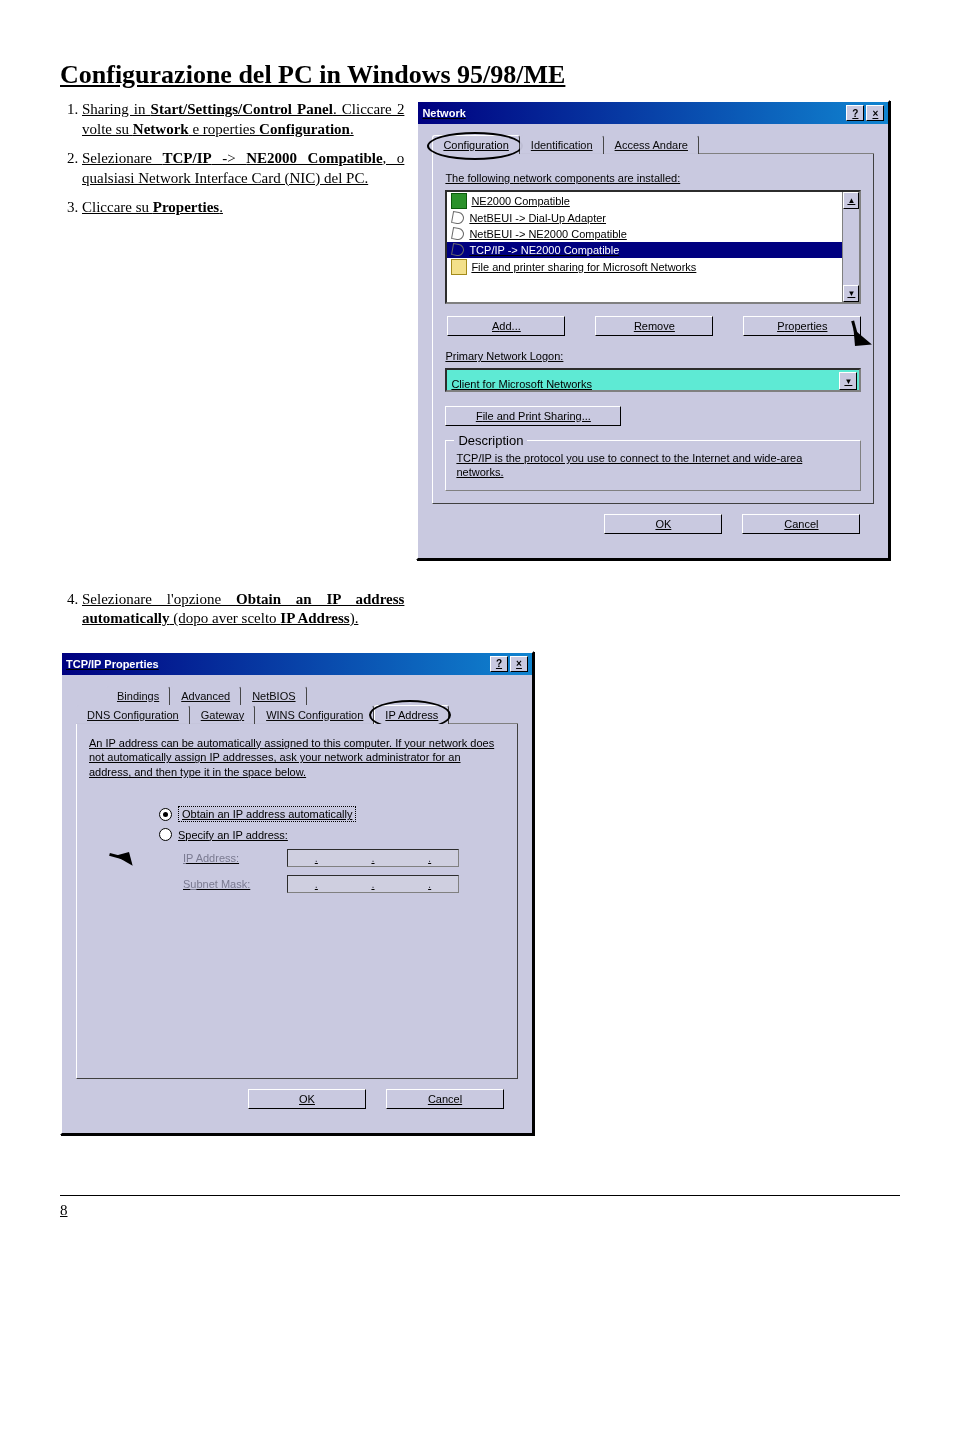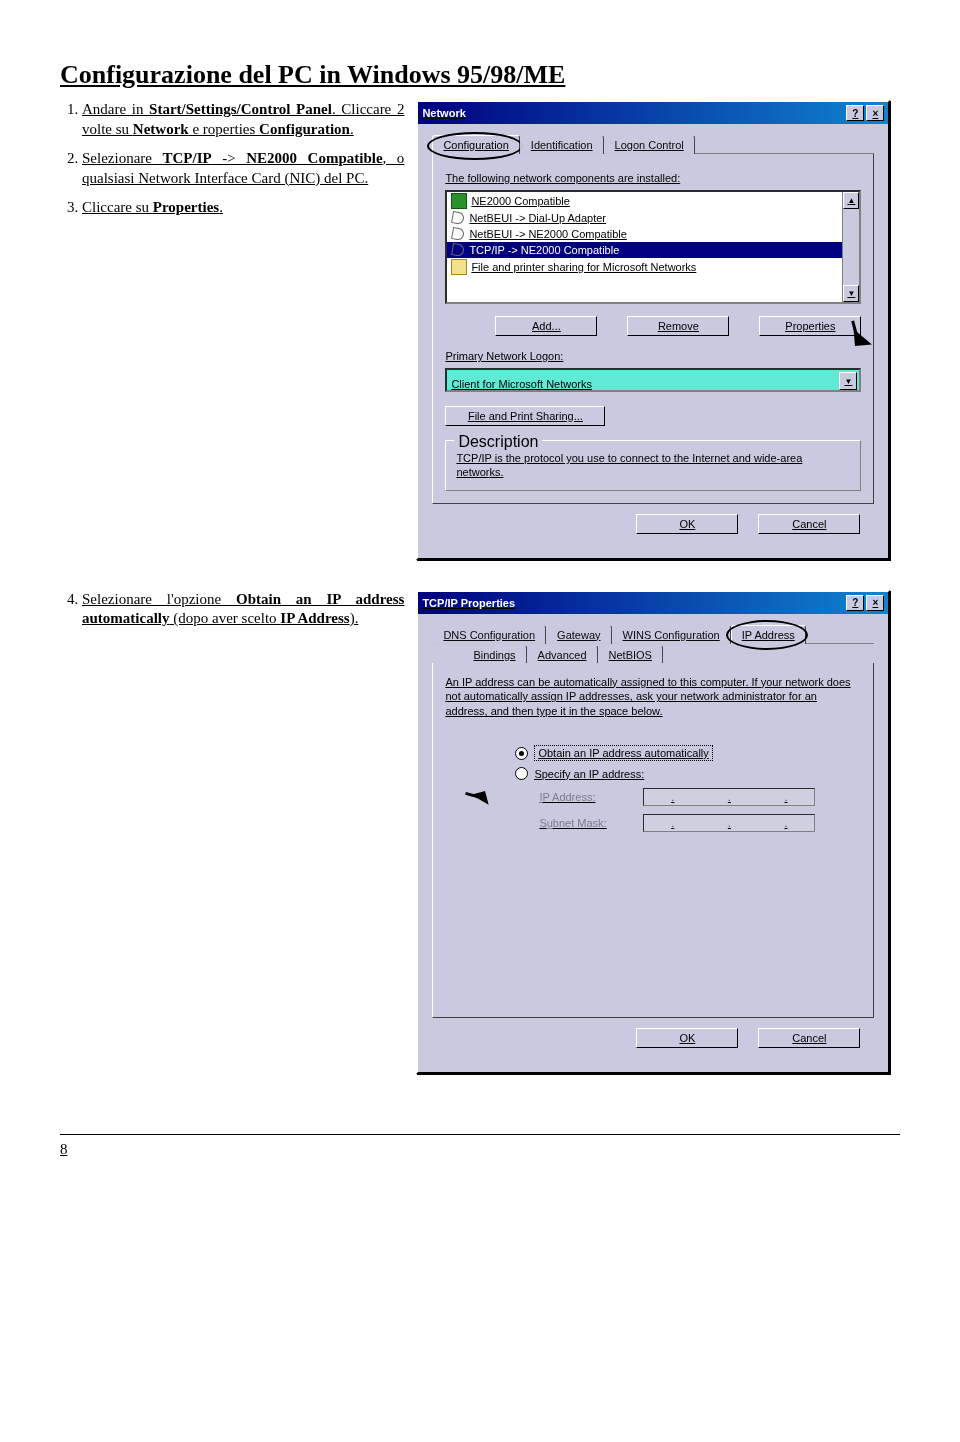--- a/index.html
+++ b/index.html
@@ -99,31 +99,31 @@
   .listrow.sel{background:#000080;color:#fff;text-align:center;}
   .ic{width:14px;height:14px;display:inline-block;}
   .ic.card{background:#2a912a;border:1px solid #0a5a0a;}
   .ic.proto{background:none;}
   .ic.proto::before{content:"";display:block;width:10px;height:10px;border:1px solid #6a6a6a;border-radius:0 6px 6px 0;transform:rotate(10deg);margin:1px;}
   .ic.share{background:#f3e08a;border:1px solid #a38a1a;}
   .scrollbar{width:16px;background:#c9c9e0;border-left:1px solid #808080;display:flex;flex-direction:column;justify-content:space-between;}
   .sb-btn{height:15px;background:#c9c9e0;border:1px solid #000;border-top-color:#fff;border-left-color:#fff;display:flex;align-items:center;justify-content:center;font-size:8px;}
   .btnrow{display:flex;justify-content:flex-end;gap:30px;margin-top:12px;}
   .wbtn{
-    width:92px;text-align:center;padding:3px 4px;
+    width:92px;text-align:center;padding:3px 12px;
     background:#c9c9e0;border:1px solid #000;border-top-color:#fff;border-left-color:#fff;
     font-size:11px;
   }
   .wbtn.wide{width:150px;text-align:center;}
   .select{
     background:#5eead4;border:2px inset #808080;height:20px;display:flex;align-items:flex-end;justify-content:space-between;padding:0 2px 0 4px;
   }
   .select .dd{width:16px;height:16px;background:#c9c9e0;border:1px solid #000;border-top-color:#fff;border-left-color:#fff;display:flex;align-items:center;justify-content:center;font-size:8px;}
   .groupbox{border:1px solid #808080;border-top-color:#fff;border-left-color:#fff;padding:10px;margin-top:14px;position:relative;}
-  .groupbox .gtitle{position:absolute;top:-8px;left:8px;background:#c9c9e0;padding:0 4px;font-size:16px;}
+  .groupbox .gtitle{position:absolute;top:-8px;left:8px;background:#c9c9e0;padding:0 4px;font-size:13px;}
   .dlg-btns{display:flex;justify-content:flex-end;gap:20px;padding:10px 14px;}
   
   .arrow{
     position:absolute;width:0;height:0;border:12px solid transparent;border-bottom-color:#000;
     transform:rotate(220deg);
   }
   .arrow::after{content:"";position:absolute;width:22px;height:3px;background:#000;left:-2px;top:10px;transform:rotate(35deg);}
   .arrow2{
     position:absolute;width:0;height:0;border:10px solid transparent;border-bottom-color:#000;
     transform:rotate(30deg);
@@ -143,21 +143,21 @@
 </head>
 <body>
 
 <div class="page">
   <h2 class="title">Configurazione del PC in Windows 95/98/ME</h2>
 
   <div class="two-col">
     <div class="left-col">
       <ol class="steps" start="1">
         <li>
-          <span>Andare in </span><span class="b">Start/Settings/Control Panel</span><span>. Cliccare 2 volte su </span><span class="b">Network</span><span> e roperties </span><span class="b">Configuration</span><span>.</span>
+          <span>Sharing in </span><span class="b">Start/Settings/Control Panel</span><span>. Cliccare 2 volte su </span><span class="b">Network</span><span> e roperties </span><span class="b">Configuration</span><span>.</span>
         </li>
         <li>
           <span>Selezionare </span><span class="b">TCP/IP</span><span> -&gt; </span><span class="b">NE2000 Compatible</span><span>, o qualsiasi Network Interface Card (NIC) del PC.</span>
         </li>
         <li>
           <span>Cliccare su </span><span class="b">Properties</span><span>.</span>
         </li>
       </ol>
     </div>
 
@@ -171,21 +171,21 @@
             <span class="t-btn">×</span>
           </span>
         </div>
         <div class="win-body">
           <div class="tabrow">
             <div class="tab circled" style="position:relative;">
               <span>Configuration</span>
               <span class="oval" style="left:-6px;top:-4px;width:92px;height:24px;"></span>
             </div>
             <div class="tab inactive">Identification</div>
-            <div class="tab inactive">Logon Control</div>
+            <div class="tab inactive">Access Andare</div>
           </div>
           <div class="panel">
             <div class="label">
               The following <span class="u">n</span>etwork components are installed:
             </div>
             <div class="listbox">
               <div class="listbox-inner">
                 <div class="listrow">
                     <span class="ic card"></span>
                     <span>NE2000 Compatible</span>
@@ -233,52 +233,52 @@
           </div>
           <div class="dlg-btns">
             <div class="wbtn">OK</div>
             <div class="wbtn">Cancel</div>
           </div>
         </div>
       </div>
     </div>
   </div>
 
-  <div class="two-col" style="margin-top:30px;">
+  <div class="two-col" style="margin-top:30px;flex-direction:column;">
     <div class="left-col">
       <ol class="steps" start="4">
         <li>
           <span>Selezionare l'opzione </span><span class="b">Obtain an IP address automatically</span><span> (dopo aver scelto </span><span class="b">IP Address</span><span>).</span>
         </li>
       </ol>
     </div>
     <div class="right-col">
       <div class="win">
         <div class="win-titlebar">
           <span>TCP/IP Properties</span>
           <span class="t-btns">
             <span class="t-btn">?</span>
             <span class="t-btn">×</span>
           </span>
         </div>
         <div class="win-body">
+          <div class="tabrow upper">
+            <div class="tab inactive">Bindings</div>
+            <div class="tab inactive">Advanced</div>
+            <div class="tab inactive">NetBIOS</div>
+          </div>
           <div class="tabrow">
             <div class="tab inactive">DNS Configuration</div>
             <div class="tab inactive">Gateway</div>
             <div class="tab inactive">WINS Configuration</div>
             <div class="tab circled" style="position:relative;">
               <span>IP Address</span>
               <span class="oval" style="left:-6px;top:-6px;width:78px;height:26px;"></span>
             </div>
           </div>
-          <div class="tabrow upper">
-            <div class="tab inactive">Bindings</div>
-            <div class="tab inactive">Advanced</div>
-            <div class="tab inactive">NetBIOS</div>
-          </div>
           <div class="panel" style="min-height:330px;position:relative;">
             <div style="line-height:1.35;margin-bottom:26px;">An IP address can be automatically assigned to this computer. If your network does not automatically assign IP addresses, ask your network administrator for an address, and then type it in the space below.</div>
 
             <span class="arrow2" style="left:42px;top:118px;"></span>
 
             <div style="margin-left:70px;">
               <div class="radio">
                 <span class="dot filled"></span>
                 <span class="dashed"><span class="u">O</span>btain an IP address automatically</span>
               </div>

